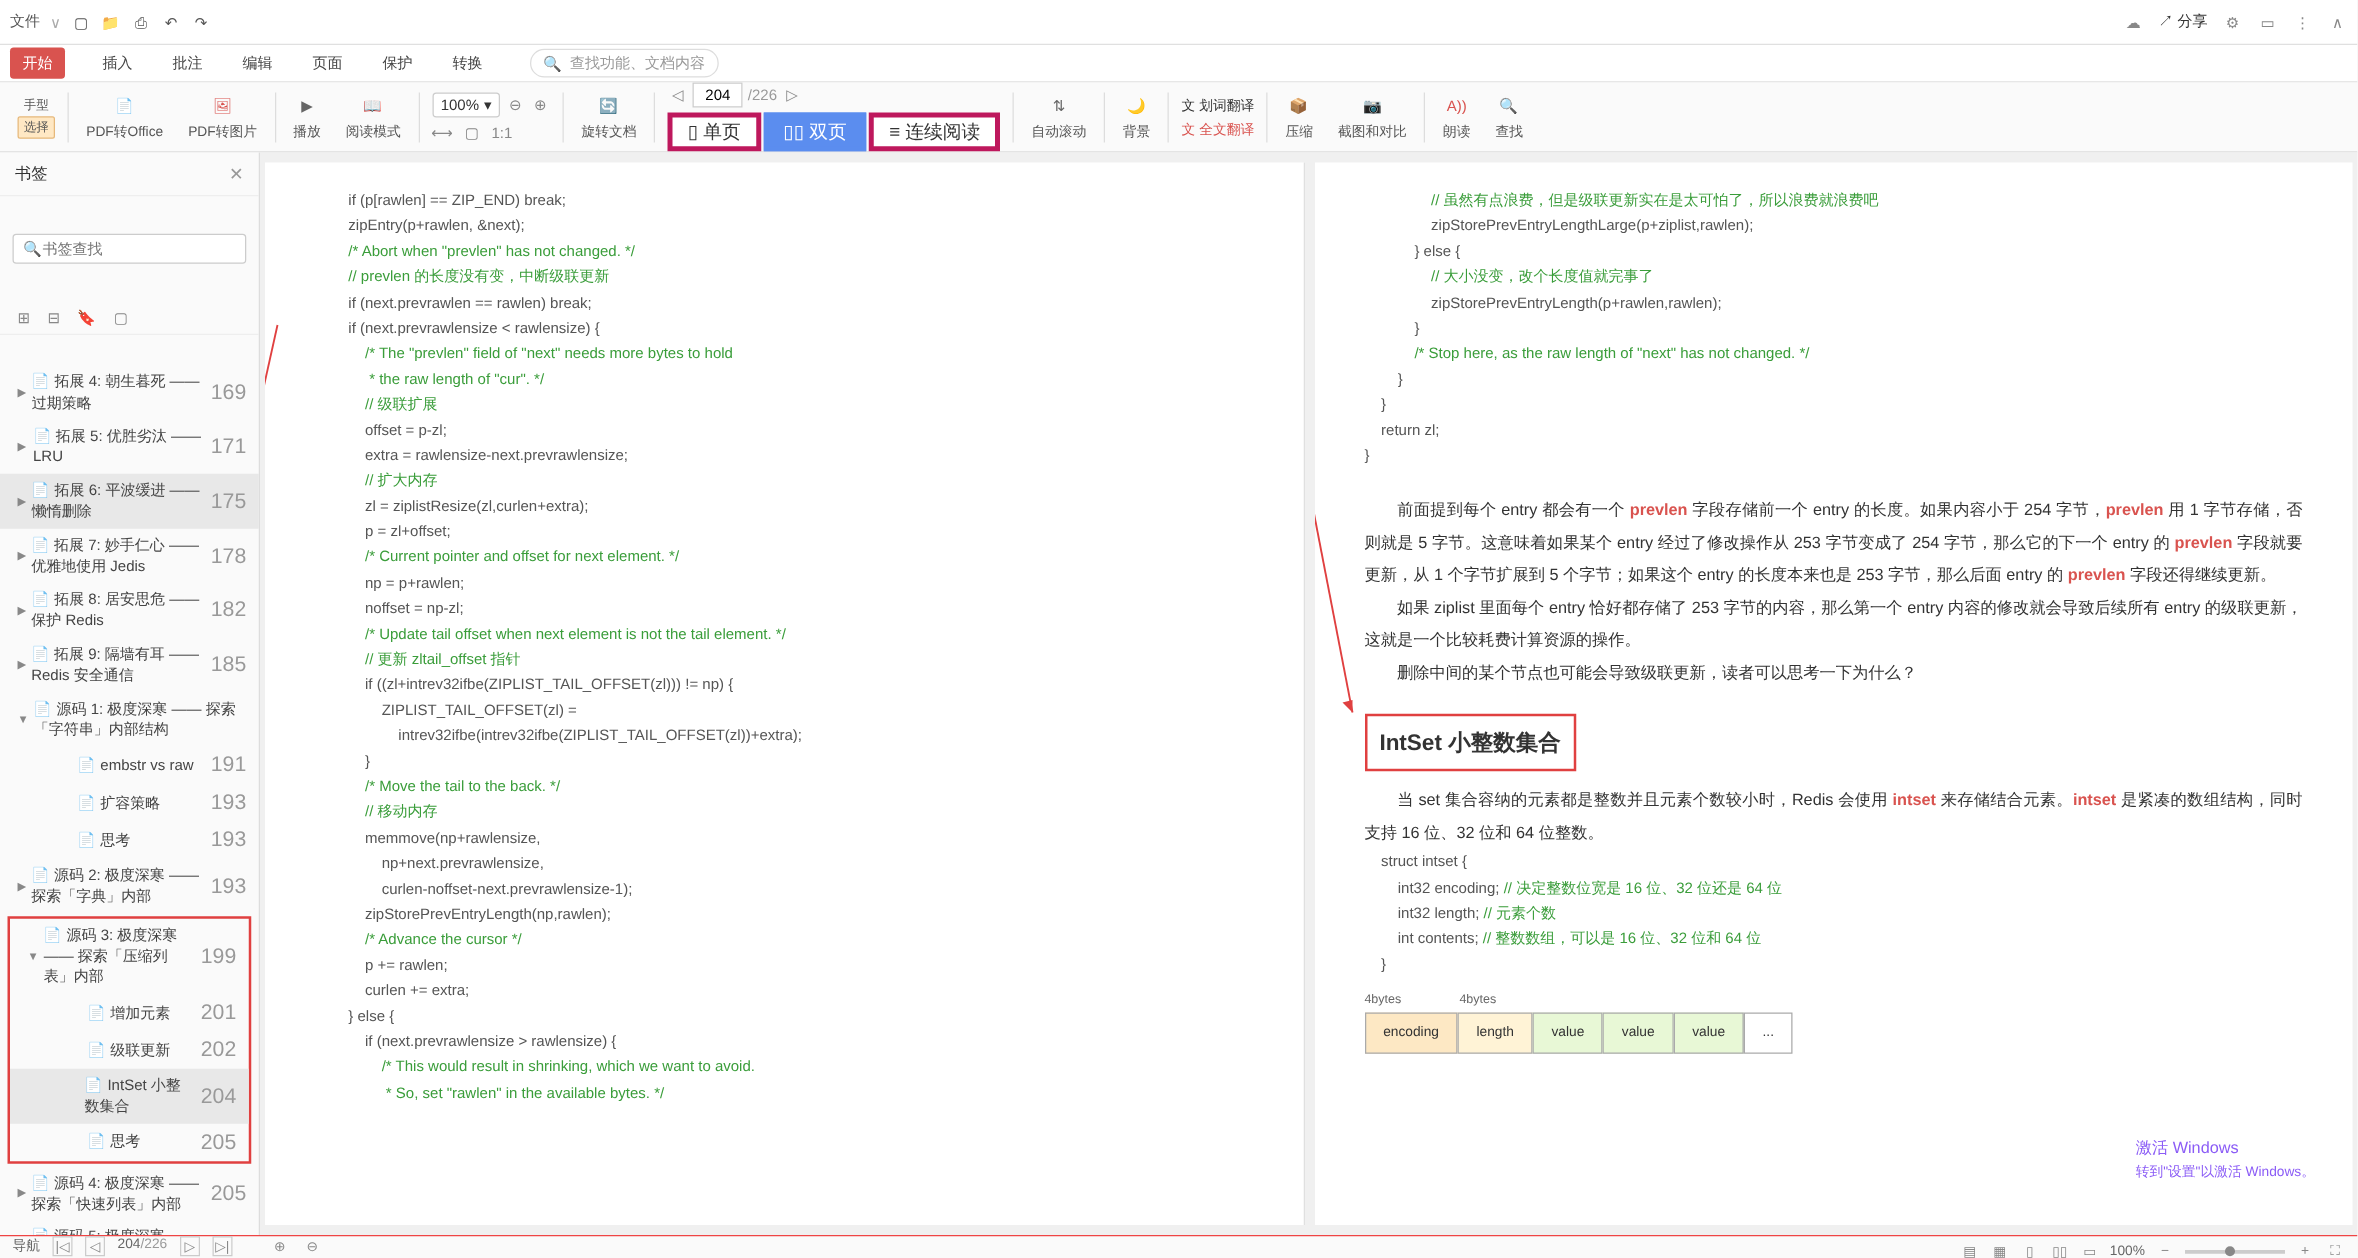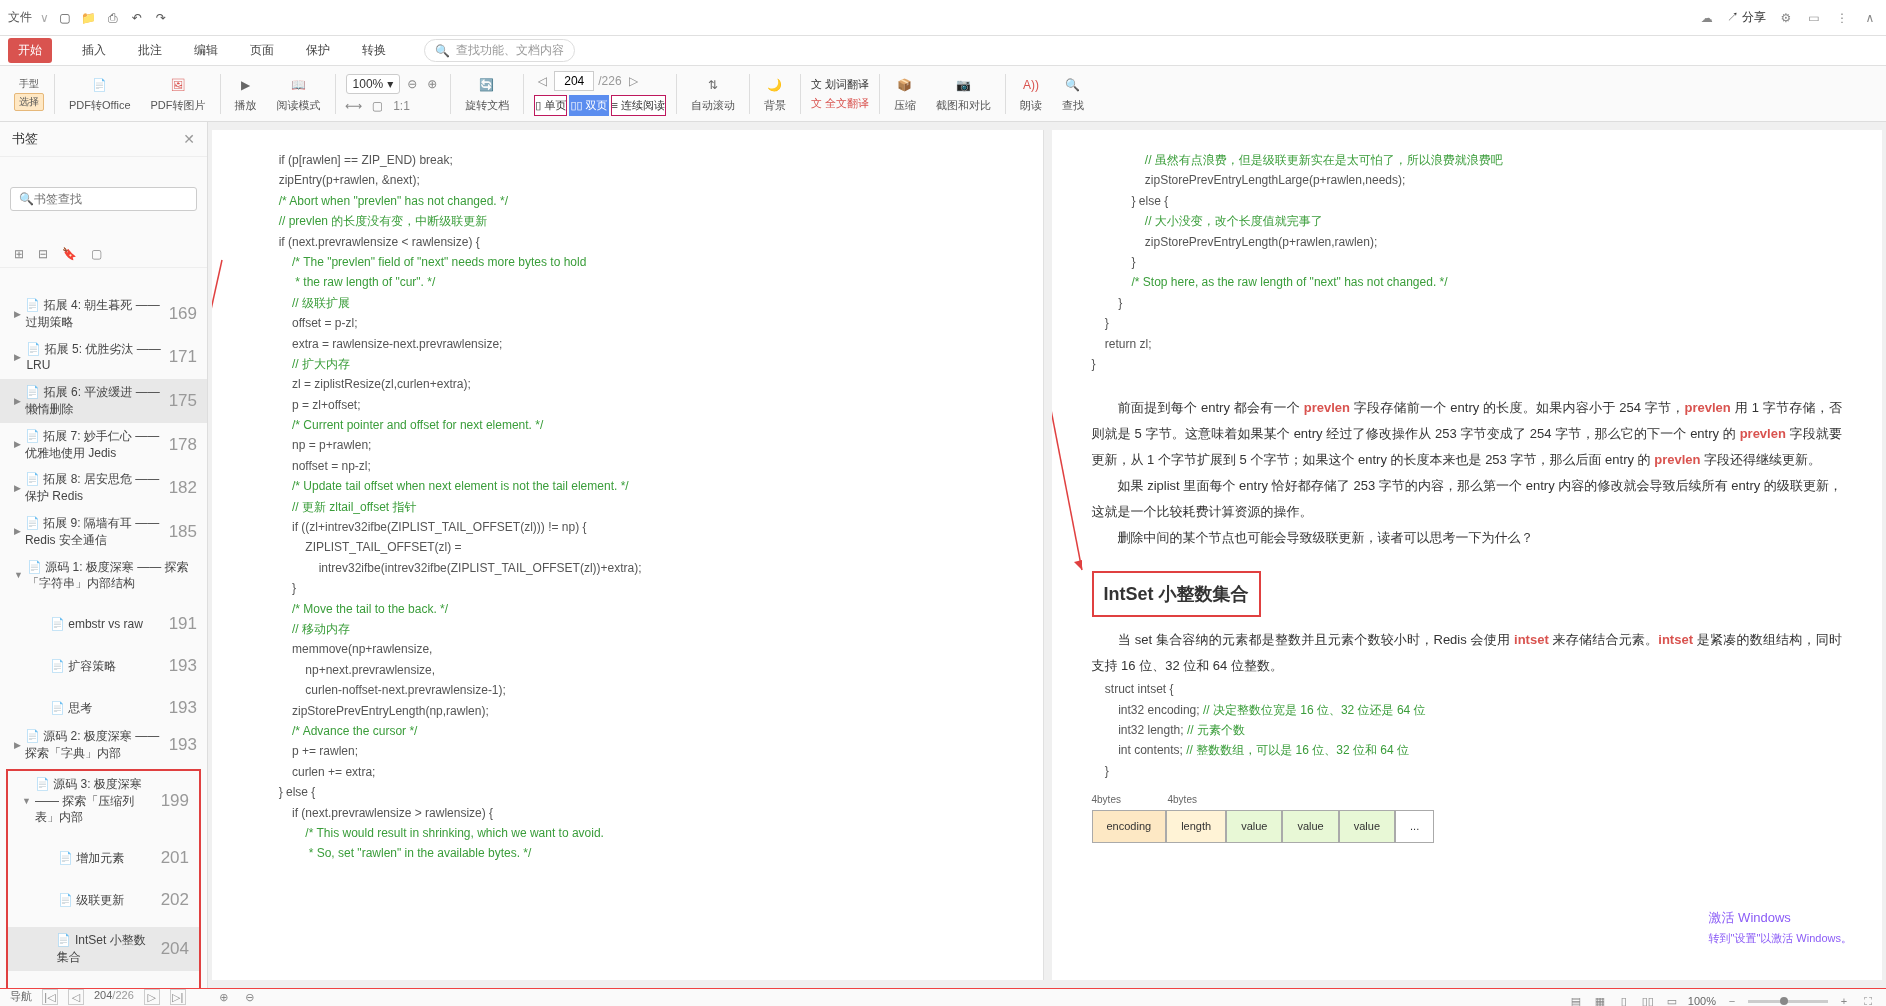--- a/index.html
+++ b/index.html
@@ -17,34 +17,34 @@
 .tool-group { display: flex; flex-direction: column; align-items: center; padding: 0 10px; gap: 2px; }
 .tool-label { font-size: 11px; color: #555; }
 .tool-icon { width: 22px; height: 22px; display: flex; align-items: center; justify-content: center; color: #666; }
 .sep { width: 1px; height: 40px; background: #ddd; margin: 0 4px; }
 .hand-tool { display: flex; flex-direction: column; align-items: center; font-size: 10px; color: #555; padding: 0 6px; }
 .select-badge { background: #ffe8c4; border: 1px solid #e6b87a; font-size: 10px; padding: 1px 4px; border-radius: 2px; margin-top: 2px; }
 .zoom-box { display: flex; align-items: center; gap: 4px; border: 1px solid #ccc; border-radius: 3px; padding: 2px 6px; background: #fff; font-size: 12px; }
 .page-box { display: flex; align-items: center; gap: 4px; }
 .page-input { width: 40px; text-align: center; border: 1px solid #ccc; padding: 2px; font-size: 12px; }
 .page-total { color: #999; }
-.view-btn { padding: 2px 0; border: 1px solid #be185d; background: #fff; font-size: 11px; cursor: pointer; }
+.view-btn { padding: 2px 12px; border: 4px solid #be185d; background: #fff; font-size: 15px; cursor: pointer; }
 .view-btn.active { background: #5b8def; color: #fff; border-color: #5b8def; }
 .main { display: flex; height: calc(100vh - 140px); }
 .sidebar { width: 208px; border-right: 1px solid #ddd; display: flex; flex-direction: column; background: #fafafa; gap: 20px; }
 .sidebar-header { display: flex; align-items: center; justify-content: space-between; padding: 8px 12px; border-bottom: 1px solid #eee; }
 .sidebar-title { font-size: 13px; color: #333; }
 .close-x { color: #999; cursor: pointer; font-size: 14px; }
 .sidebar-search { margin: 10px; display: flex; align-items: center; border: 1px solid #ccc; border-radius: 3px; padding: 4px 8px; background: #fff; }
 .sidebar-search input { border: none; outline: none; flex: 1; font-size: 12px; color: #666; }
 .sidebar-icons { display: flex; gap: 14px; padding: 6px 14px; border-bottom: 1px solid #eee; }
 .sidebar-icons span { color: #888; cursor: pointer; }
 .bookmark-list { flex: 1; overflow-y: auto; padding: 4px 0; }
 .bm-item { display: flex; align-items: center; justify-content: space-between; padding: 5px 10px 5px 14px; cursor: pointer; font-size: 12px; color: #444; }
-.bm-item.child { padding-left: 36px; margin-top: 12px; }
+.bm-item.child { padding-left: 48px; }
 .bm-item.selected { background: #e8e8e8; }
 .bm-label { flex: 1; display: flex; align-items: center; gap: 4px; line-height: 1.4; }
 .bm-page { color: #999; font-size: 17px; margin-left: 6px; }
 .bm-toggle { width: 10px; color: #888; font-size: 9px; }
 .highlight-box { border: 2px solid #e04040; margin: 2px 6px; }
 .content-area { flex: 1; background: #f0f0f0; display: flex; overflow: hidden; position: relative; }
 .page-view { flex: 1; background: #fff; margin: 8px 4px; padding: 20px 40px; overflow: hidden; font-family: Consolas, monospace; font-size: 12px; line-height: 1.7; position: relative; }
 .code-line { white-space: pre; color: #555; }
 .comment { color: #3a9d3a; }
 .keyword-red { color: #d9534f; font-weight: bold; }
@@ -300,20 +300,21 @@
       <svg class="arrow-svg" style="left:0;top:0;width:100%;height:100%;">
           <line x1="10" y1="130" x2="-50" y2="400" stroke="#e04040" stroke-width="1.5"></line>
           <polygon points="-50,400 -44,392 -40,398" fill="#e04040"></polygon>
         </svg>
       <div id="left-code">
           <div class="code-line">        if (p[rawlen] == ZIP_END) break;</div>
           <div class="code-line">        zipEntry(p+rawlen, &amp;next);</div>
           <div class="code-line"></div>
           <div class="code-line comment">        /* Abort when "prevlen" has not changed. */</div>
           <div class="code-line comment">        // prevlen 的长度没有变，中断级联更新</div>
+          <div class="code-line">        if (next.prevrawlen == rawlen) break;</div>
           <div class="code-line"></div>
           <div class="code-line">        if (next.prevrawlensize &lt; rawlensize) {</div>
           <div class="code-line comment">            /* The "prevlen" field of "next" needs more bytes to hold</div>
           <div class="code-line comment">             * the raw length of "cur". */</div>
           <div class="code-line comment">            // 级联扩展</div>
           <div class="code-line">            offset = p-zl;</div>
           <div class="code-line">            extra = rawlensize-next.prevrawlensize;</div>
           <div class="code-line comment">            // 扩大内存</div>
           <div class="code-line">            zl = ziplistResize(zl,curlen+extra);</div>
           <div class="code-line">            p = zl+offset;</div>
@@ -346,21 +347,21 @@
         </div>
     </div>
 
     <div class="page-view">
       <svg class="arrow-svg" style="left:0;top:0;width:100%;height:100%;">
           <line x1="-30" y1="130" x2="30" y2="440" stroke="#e04040" stroke-width="1.5"></line>
           <polygon points="30,440 22,432 30,430" fill="#e04040"></polygon>
         </svg>
       <div id="right-code-top">
           <div class="code-line comment">                // 虽然有点浪费，但是级联更新实在是太可怕了，所以浪费就浪费吧</div>
-          <div class="code-line">                zipStorePrevEntryLengthLarge(p+rawlen,needs);</div>
+          <div class="code-line">                zipStorePrevEntryLengthLarge(p+ziplist,rawlen);</div>
           <div class="code-line">            } else {</div>
           <div class="code-line comment">                // 大小没变，改个长度值就完事了</div>
           <div class="code-line">                zipStorePrevEntryLength(p+rawlen,rawlen);</div>
           <div class="code-line">            }</div>
           <div class="code-line"></div>
           <div class="code-line comment">            /* Stop here, as the raw length of "next" has not changed. */</div>
           <div class="code-line">        }</div>
           <div class="code-line">    }</div>
           <div class="code-line">    return zl;</div>
           <div class="code-line">}</div>

